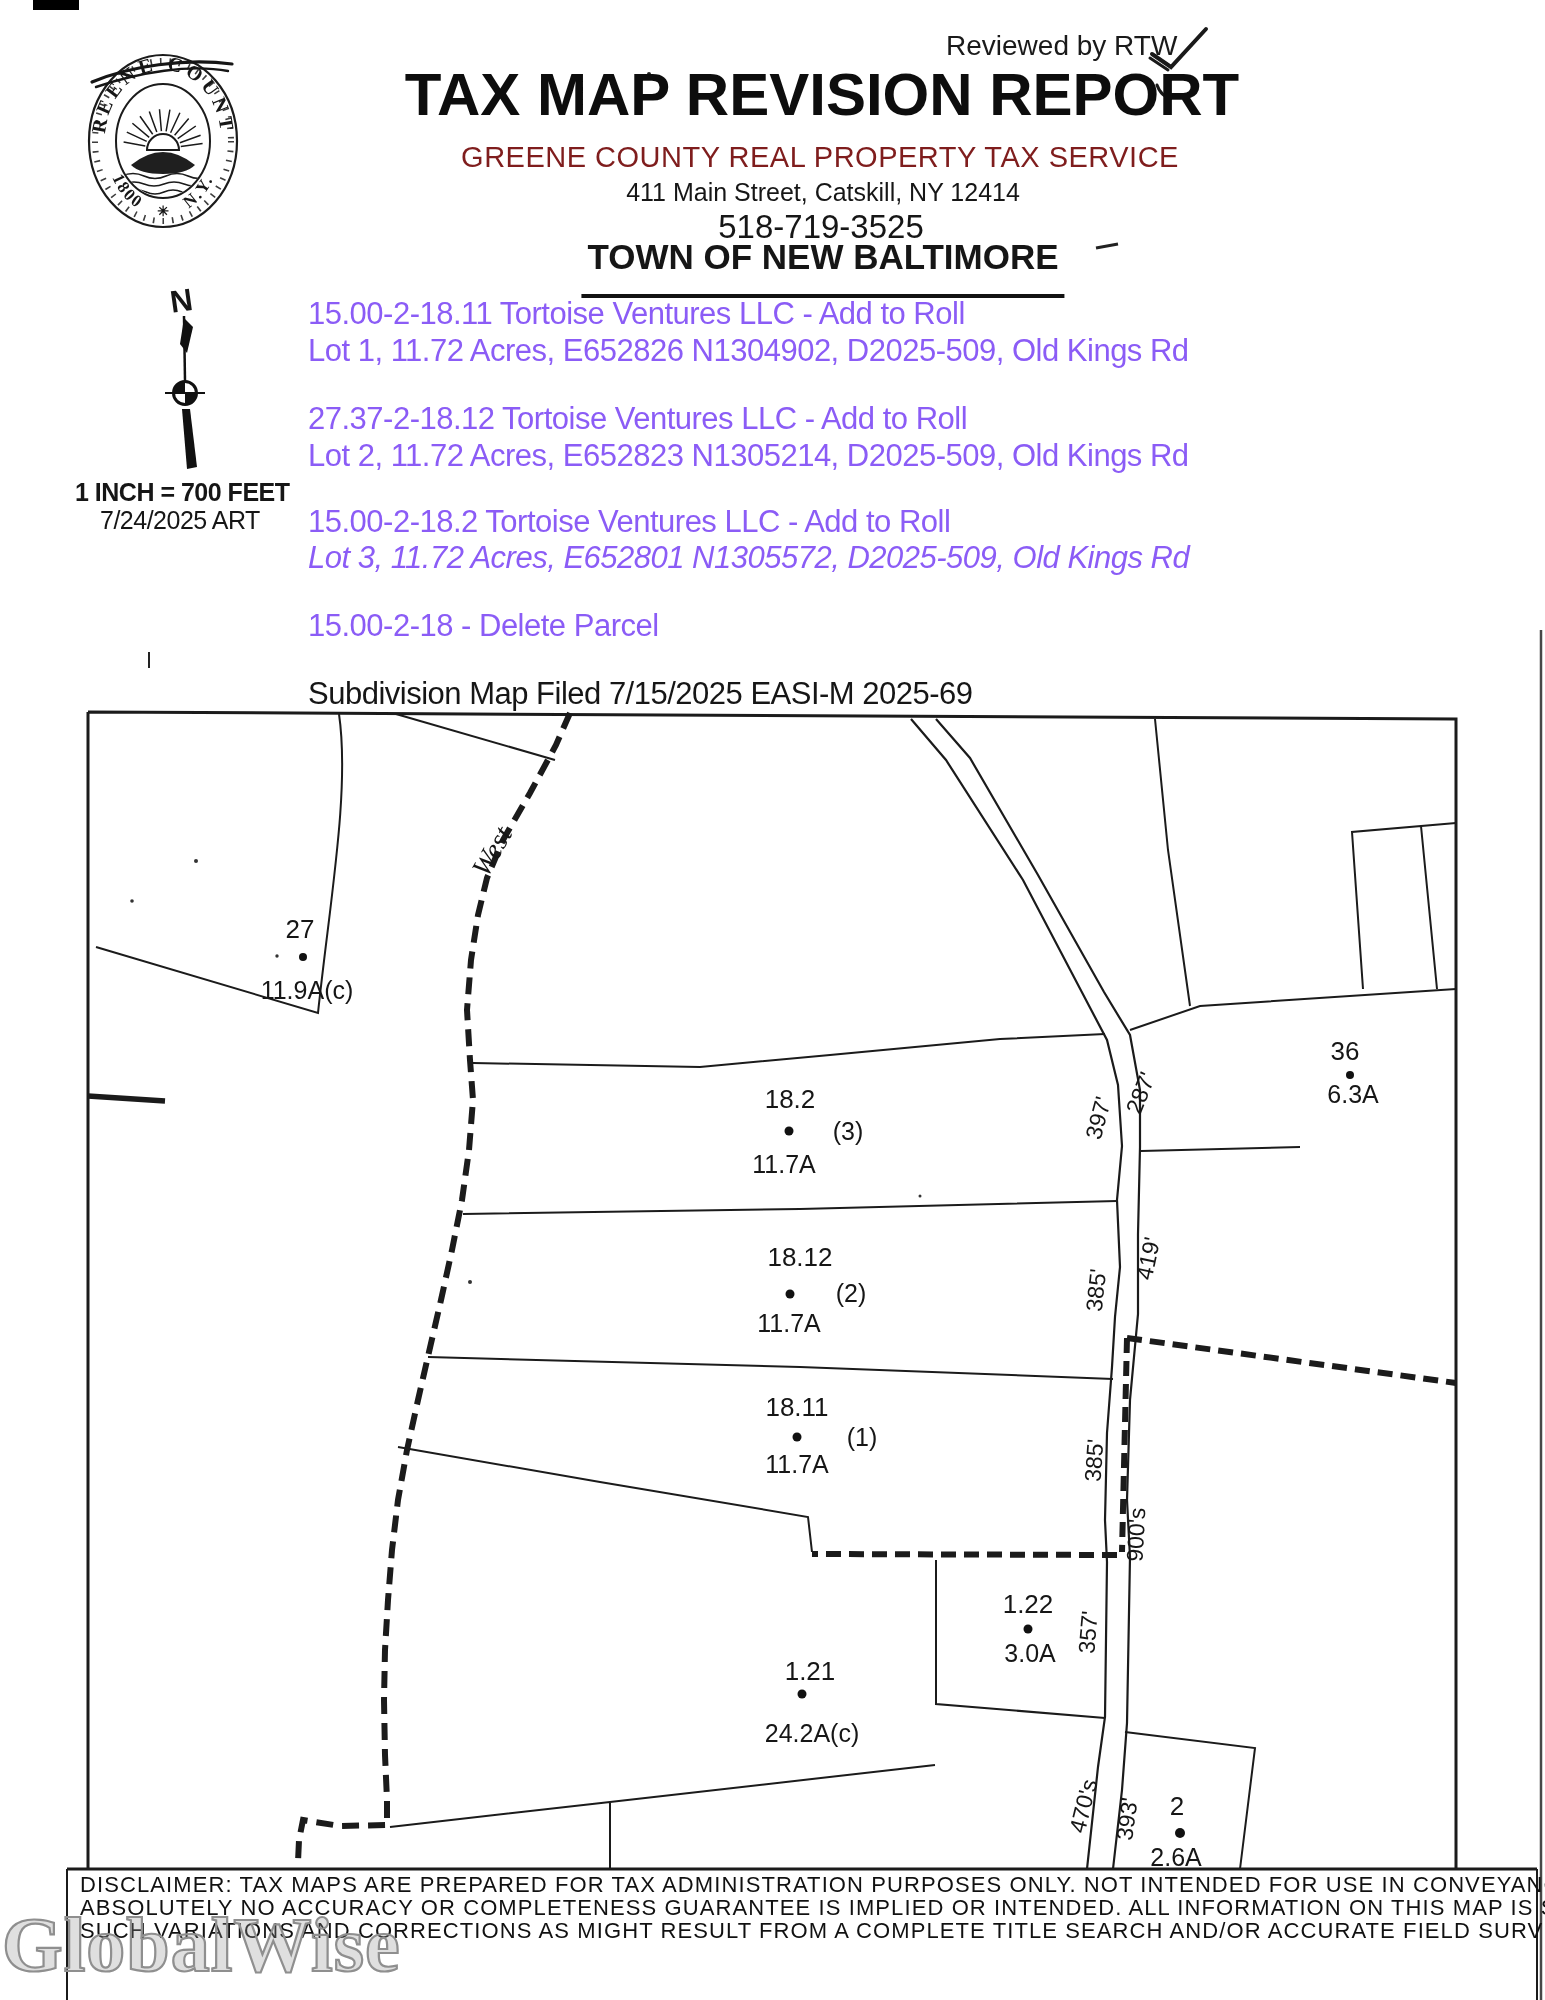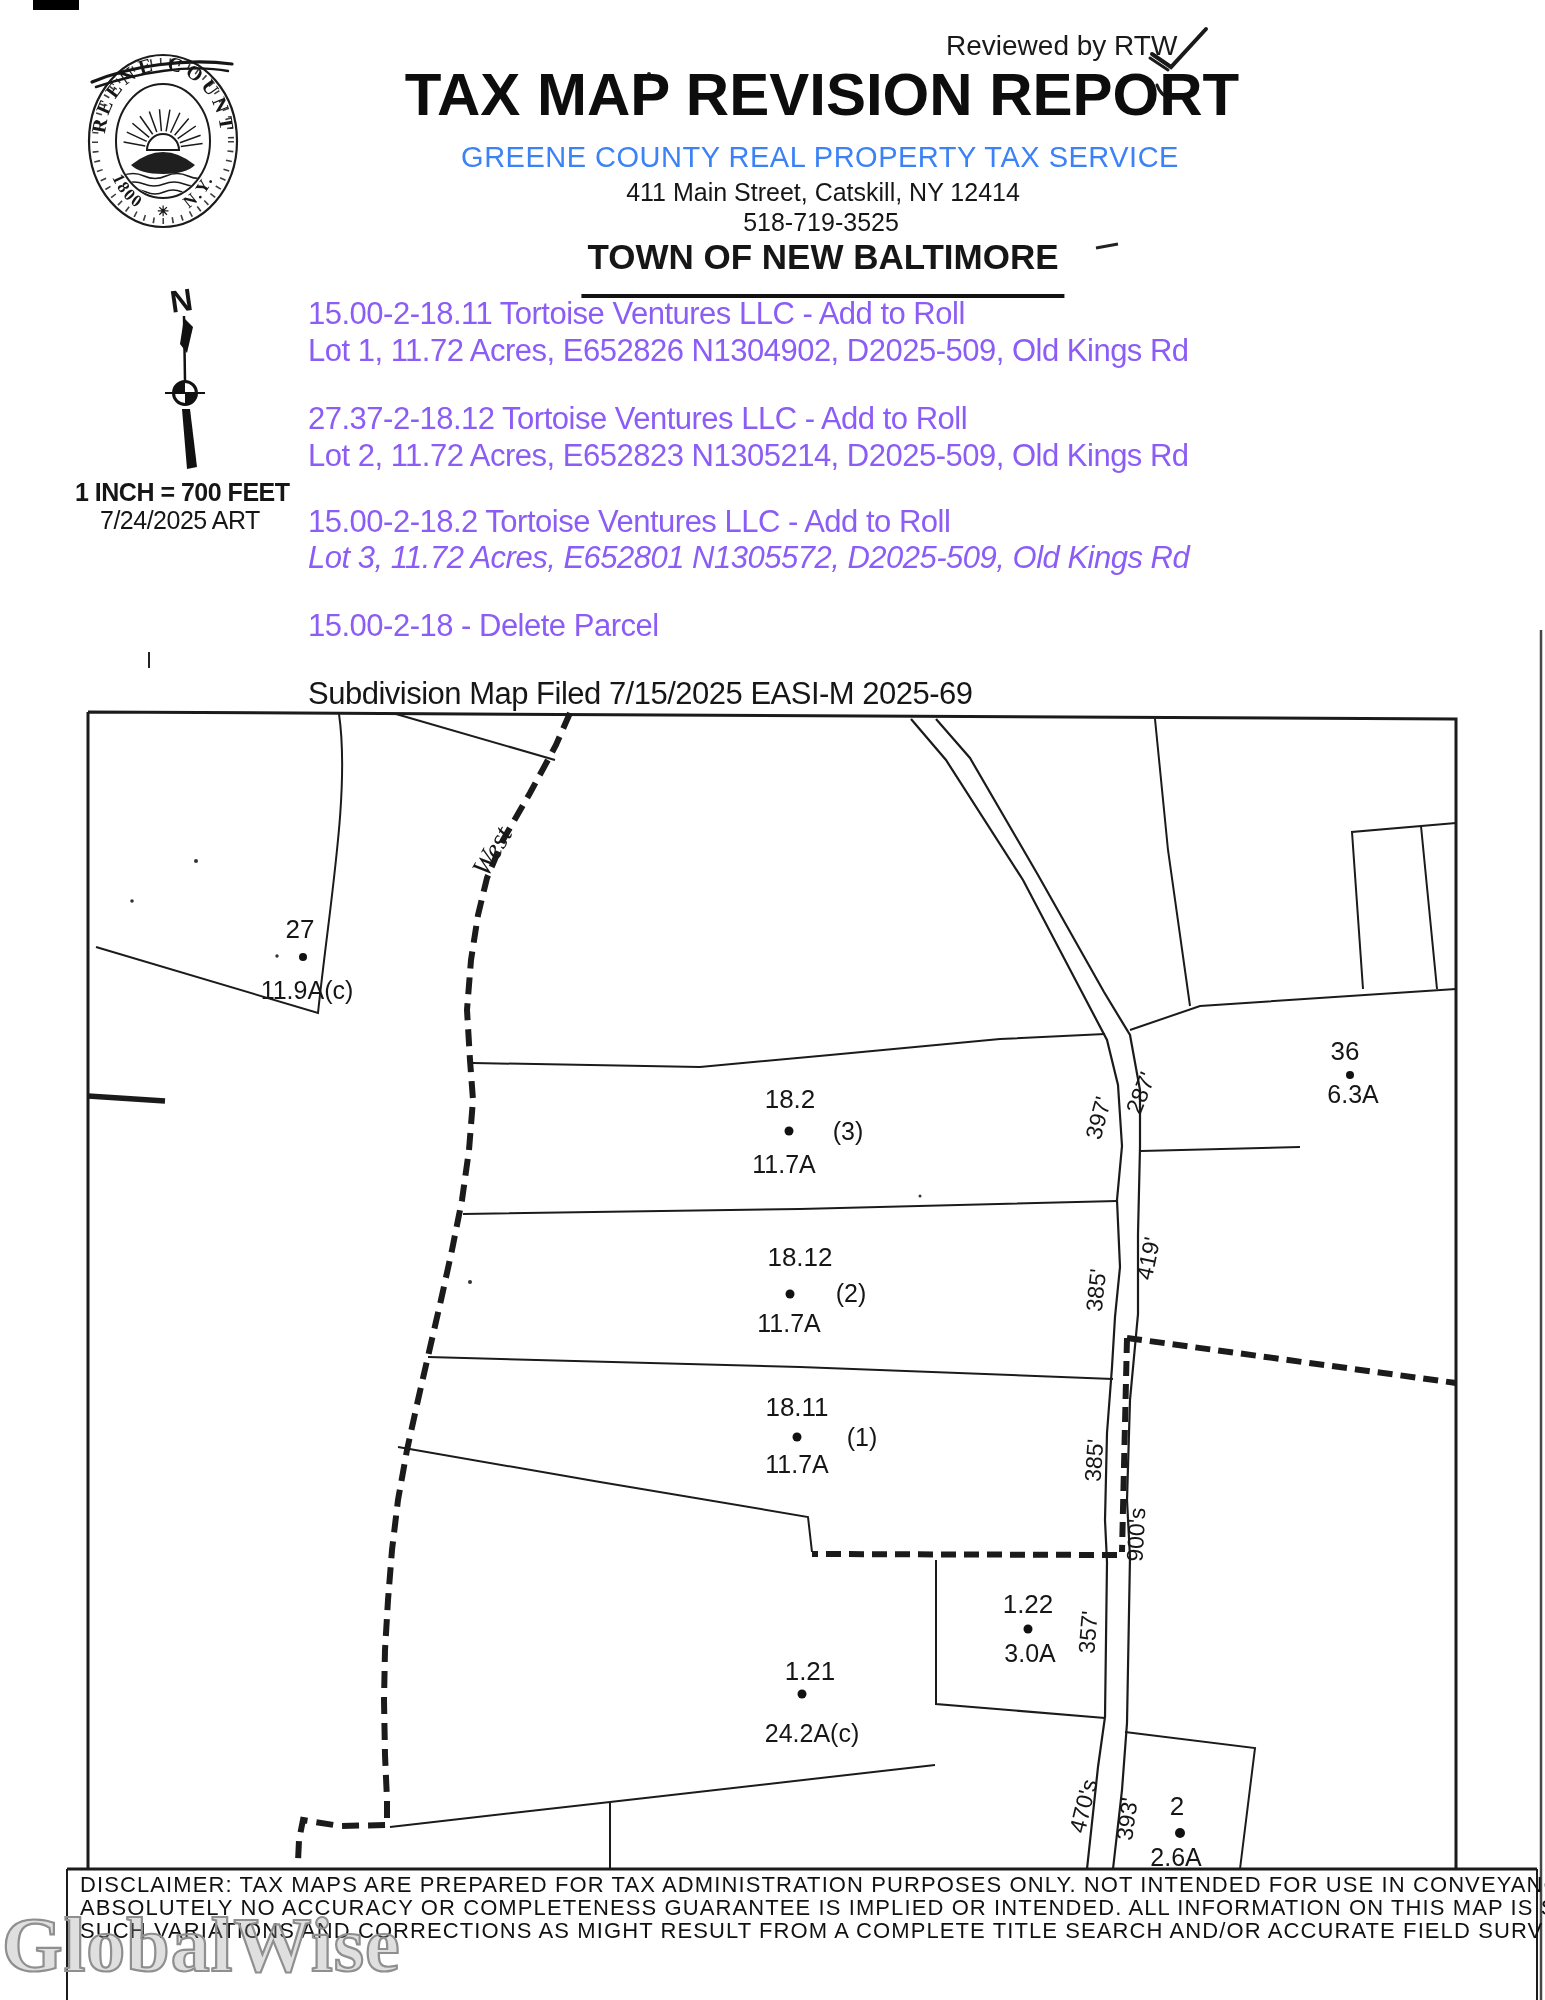--- a/index.html
+++ b/index.html
@@ -5,23 +5,23 @@
   html,body{margin:0;padding:0;background:#e8e8e8;}
   #page{
     position:relative;width:1545px;height:2000px;background:#ffffff;
     font-family:"Liberation Sans",sans-serif;color:#161616;overflow:hidden;
   }
   .abs{position:absolute;white-space:nowrap;}
   .ctr{transform:translateX(-50%);text-align:left;}
   #svg-layer{position:absolute;left:0;top:0;width:1545px;height:2000px;}
   .t-reviewed{left:946px;top:30px;font-size:28px;color:#1a1a1a;}
   .t-title{left:822px;top:60px;font-size:60px;font-weight:bold;letter-spacing:0px;color:#0d0d0d;}
-  .t-org{left:820px;top:141px;font-size:29px;letter-spacing:.5px;color:#3b82f6;}
+  .t-org{left:820px;top:141px;font-size:29px;letter-spacing:.5px;color:#7f1d1d;}
   .t-addr{left:823px;top:178px;font-size:25px;}
-  .t-phone{left:821px;top:208px;font-size:25px;}
+  .t-phone{left:821px;top:208px;font-size:33px;}
   .t-town{left:823px;top:237px;font-size:35px;font-weight:bold;border-bottom:4px solid #121212;padding:0 6px 17px 6px;}
   .entry{left:308px;font-size:31px;letter-spacing:-0.5px;color:#8b5cf6;}
   .e1h{top:296px;} .e1d{top:333px;}
   .e2h{top:401px;} .e2d{top:438px;}
   .e3h{top:504px;} .e3d{top:540px;font-style:italic;}
   .e4h{top:608px;}
   .t-subdiv{left:308px;top:676px;font-size:31px;letter-spacing:-0.5px;}
   .t-scale{left:75px;top:478px;font-size:25px;font-weight:bold;letter-spacing:-0.5px;}
   .t-scaledate{left:100px;top:506px;font-size:25px;letter-spacing:-0.5px;}
   .disc{left:80px;font-size:22px;letter-spacing:1.1px;color:#111;}

